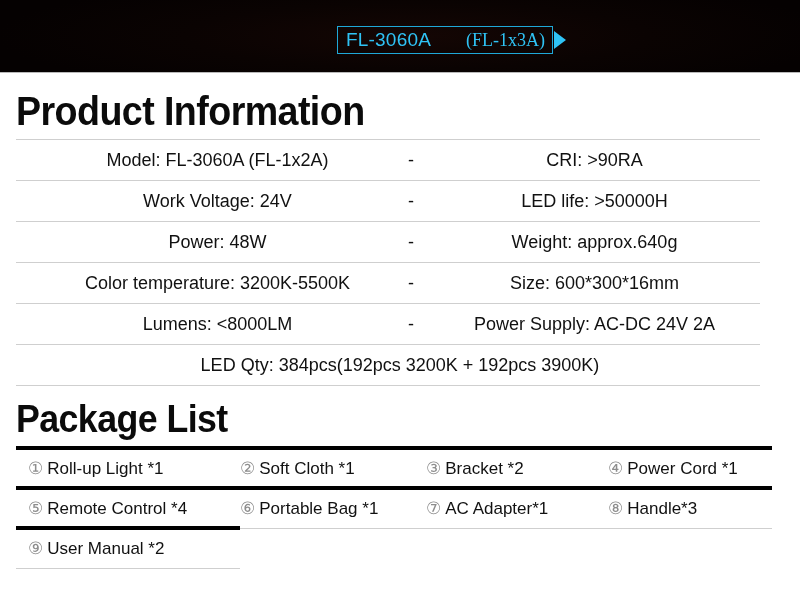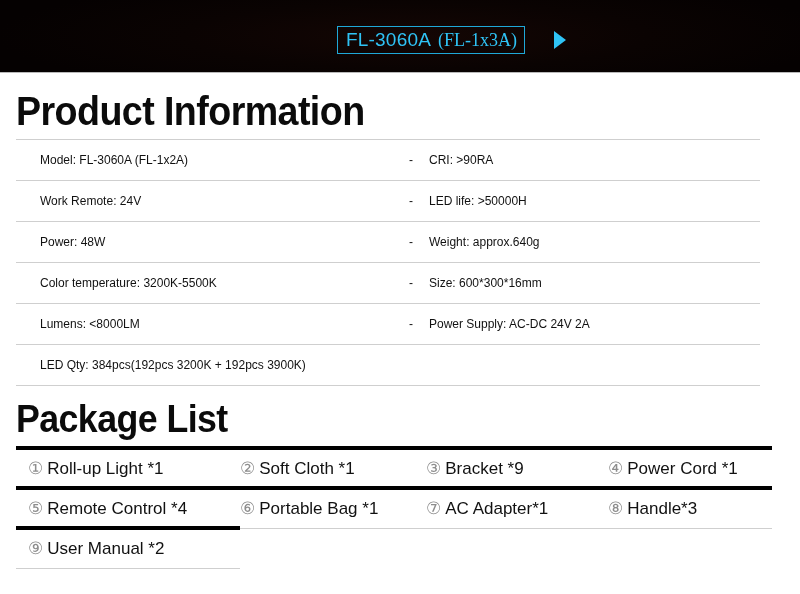--- a/index.html
+++ b/index.html
@@ -29,20 +29,21 @@
     position: absolute;
     left: 337px;
     top: 26px;
     height: 28px;
     box-sizing: border-box;
     border: 1px solid #1fa8d8;
     padding: 0 7px 0 8px;
     display: flex;
     align-items: center;
     white-space: nowrap;
+    gap: 28px;
   }
   .chip-model {
     color: #2fc3f5;
     font-size: 19px;
     letter-spacing: 0.2px;
     font-family: "Liberation Sans", sans-serif;
   }
   .chip-variant {
     color: #2fc3f5;
     font-size: 18px;
@@ -96,25 +97,26 @@
   .spec-table {
     width: 744px;
     border-collapse: collapse;
     table-layout: fixed;
   }
   .spec-table tr {
     height: 41px;
   }
   .spec-table td {
     border-top: 1px solid #cfcfcf;
-    font-size: 12px;
+    font-size: 18px;
     color: #111111;
     vertical-align: middle;
     padding: 0;
     white-space: nowrap;
+    text-align: center;
   }
   .spec-table tr:last-child td {
     border-bottom: 1px solid #cfcfcf;
   }
   .cell-left {
     width: 355px;
     padding-left: 24px !important;
   }
   .cell-dash {
     width: 32px;
@@ -178,21 +180,21 @@
   <div class="section-title product">Product Information</div>
 
   <table class="spec-table">
     <tbody>
       <tr>
         <td class="cell-left">Model: FL-3060A (FL-1x2A)</td>
         <td class="cell-dash">-</td>
         <td class="cell-right">CRI:  &gt;90RA</td>
       </tr>
       <tr>
-        <td class="cell-left">Work Remote:  24V</td>
+        <td class="cell-left">Work Voltage:  24V</td>
         <td class="cell-dash">-</td>
         <td class="cell-right">LED life: &gt;50000H</td>
       </tr>
       <tr>
         <td class="cell-left">Power: 48W</td>
         <td class="cell-dash">-</td>
         <td class="cell-right">Weight:  approx.640g</td>
       </tr>
       <tr>
         <td class="cell-left">Color temperature: 3200K-5500K</td>
@@ -215,21 +217,21 @@
   <table class="pkg-table">
     <tbody>
       <tr>
         <td class="pkg-col1">
           <span class="circ-num">①</span><span class="pkg-text">Roll-up Light *1</span>
         </td>
         <td class="pkg-col2">
           <span class="circ-num">②</span><span class="pkg-text">Soft Cloth *1</span>
         </td>
         <td class="pkg-col3">
-          <span class="circ-num">③</span><span class="pkg-text">Bracket *9</span>
+          <span class="circ-num">③</span><span class="pkg-text">Bracket *2</span>
         </td>
         <td class="pkg-col4">
           <span class="circ-num">④</span><span class="pkg-text">Power Cord *1</span>
         </td>
       </tr>
       <tr class="row-last">
         <td class="pkg-col1 filled">
           <span class="circ-num">⑤</span><span class="pkg-text">Remote Control *4</span>
         </td>
         <td class="pkg-col2 filled">

